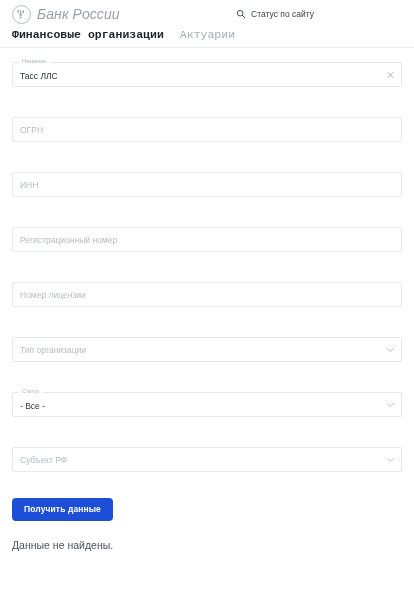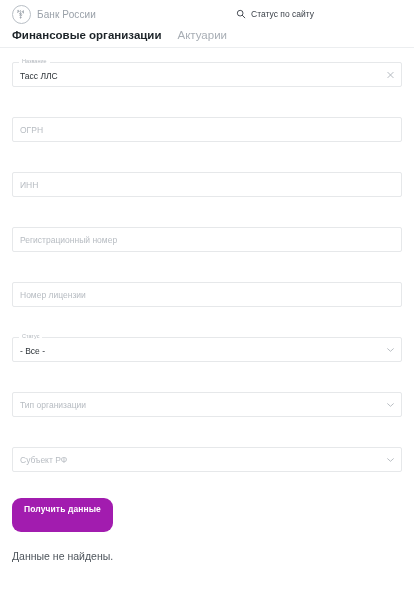--- a/index.html
+++ b/index.html
@@ -37,24 +37,25 @@
     border-radius: 50%;
     border: 1px solid #b9bfc6;
     display: flex;
     align-items: center;
     justify-content: center;
     overflow: hidden;
     background: #ffffff;
   }
   .brand-emblem svg { display: block; }
   .brand-name {
-    font-size: 10px;
+    font-size: 14px;
     letter-spacing: .1px;
     color: #9aa1a9;
     white-space: nowrap;
+    font-style: italic;
   }
 
   .header-search {
     margin-left: auto;
     margin-right: 88px;
     display: flex;
     align-items: center;
     gap: 5px;
     cursor: pointer;
   }
@@ -73,20 +74,21 @@
 
   
   .tabbar {
     height: 20px;
     padding: 0 12px;
     box-sizing: border-box;
     display: flex;
     align-items: flex-start;
     gap: 16px;
     border-bottom: 1px solid #eceef0;
+    font-family: Liberation Mono, monospace;
   }
   .tab {
     font-size: 11.5px;
     line-height: 14px;
     white-space: nowrap;
     cursor: pointer;
     background: none;
     border: 0;
     padding: 0;
     font-family: inherit;
@@ -176,28 +178,28 @@
 
   
   .submit-row {
     padding: 0 12px;
     box-sizing: border-box;
     margin-top: -8px;
   }
   .submit-button {
     display: inline-block;
     border: 0;
-    border-radius: 9px;
-    background: #a21caf;
+    border-radius: 4px;
+    background: #1d4ed8;
     color: #ffffff;
     font-family: inherit;
     font-size: 8.5px;
     font-weight: 700;
     letter-spacing: .1px;
-    padding: 7px 12px 18px 12px;
+    padding: 7px 12px 7px 12px;
     cursor: pointer;
     line-height: 1;
   }
 
   
   .result-row {
     padding: 18px 12px 0 12px;
     box-sizing: border-box;
   }
   .result-text {
@@ -265,43 +267,43 @@
     <span class="frame"></span>
     <span class="field-text placeholder">Регистрационный номер</span>
   </div>
 
 
   <div class="field">
     <span class="frame"></span>
     <span class="field-text placeholder">Номер лицензии</span>
   </div>
 
+  <div class="field">
+    <span class="frame"></span>
+    <span class="field-text placeholder">Тип организации</span>
+    <span class="select-caret">
+      <svg viewBox="0 0 8 5" width="7" height="5" aria-hidden="true">
+        <path d="M0.7 1 L4 4 L7.3 1" fill="none" stroke="#b0b6bc" stroke-width="1" stroke-linecap="round" stroke-linejoin="round"></path>
+      </svg>
+    </span>
+  </div>
+
   <div class="field filled has-value">
     <span class="frame"></span>
     <span class="float-label">Статус</span>
     <span class="field-text value">- Все -</span>
     <span class="select-caret">
       <svg viewBox="0 0 8 5" width="7" height="5" aria-hidden="true">
         <path d="M0.7 1 L4 4 L7.3 1" fill="none" stroke="#b0b6bc" stroke-width="1" stroke-linecap="round" stroke-linejoin="round"></path>
       </svg>
     </span>
   </div>
 
   <div class="field">
     <span class="frame"></span>
-    <span class="field-text placeholder">Тип организации</span>
-    <span class="select-caret">
-      <svg viewBox="0 0 8 5" width="7" height="5" aria-hidden="true">
-        <path d="M0.7 1 L4 4 L7.3 1" fill="none" stroke="#b0b6bc" stroke-width="1" stroke-linecap="round" stroke-linejoin="round"></path>
-      </svg>
-    </span>
-  </div>
-
-  <div class="field">
-    <span class="frame"></span>
     <span class="field-text placeholder">Субъект РФ</span>
     <span class="select-caret">
       <svg viewBox="0 0 8 5" width="7" height="5" aria-hidden="true">
         <path d="M0.7 1 L4 4 L7.3 1" fill="none" stroke="#b0b6bc" stroke-width="1" stroke-linecap="round" stroke-linejoin="round"></path>
       </svg>
     </span>
   </div>
 </main>
 
 <div class="submit-row">

